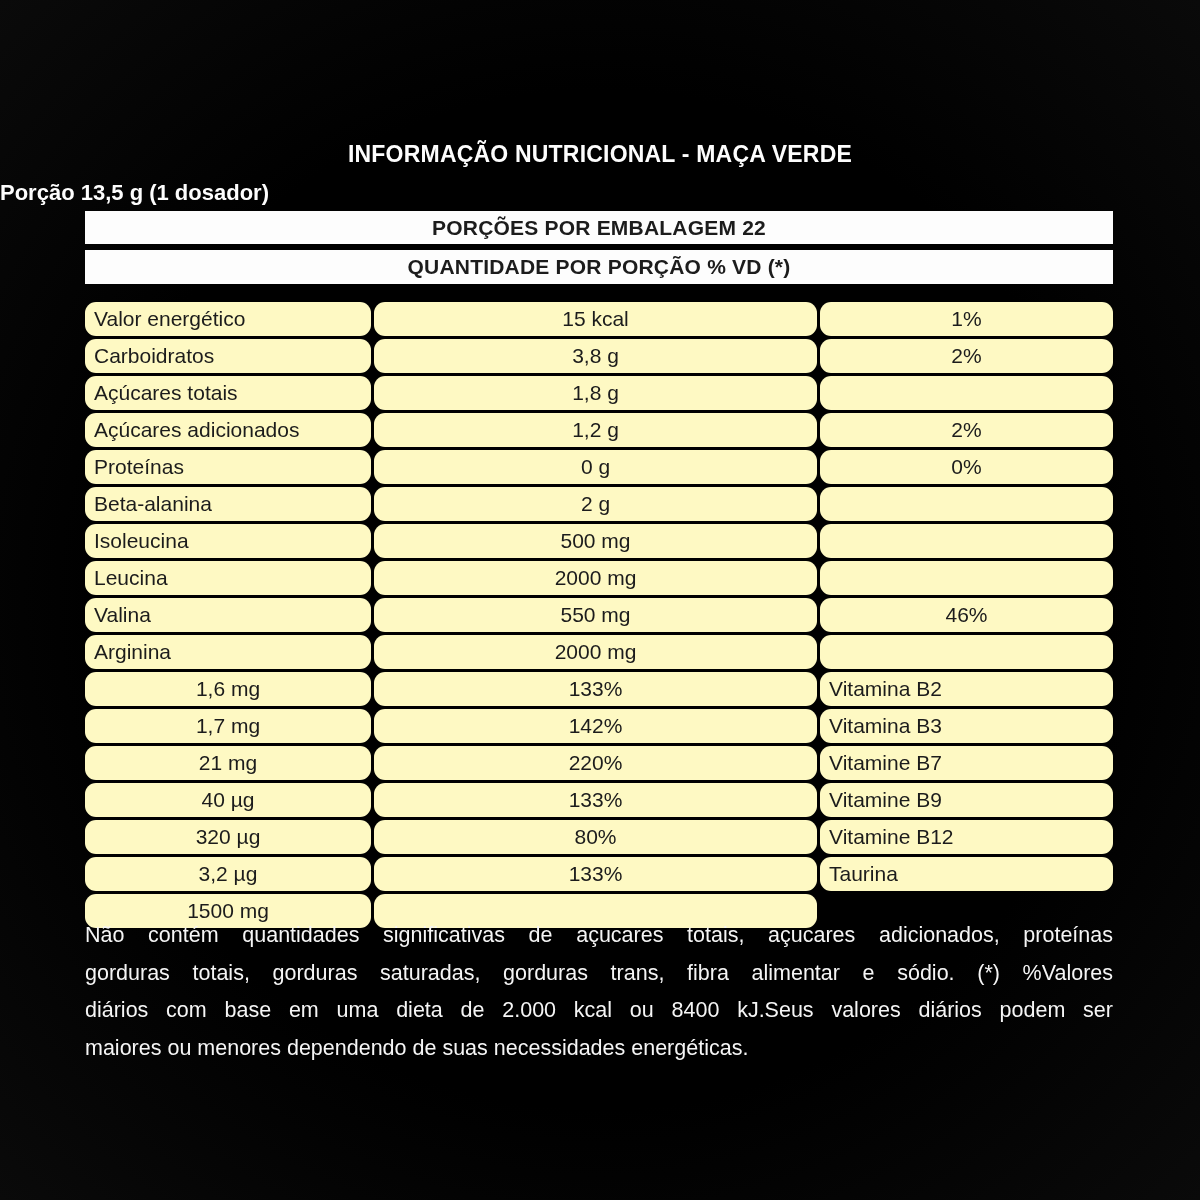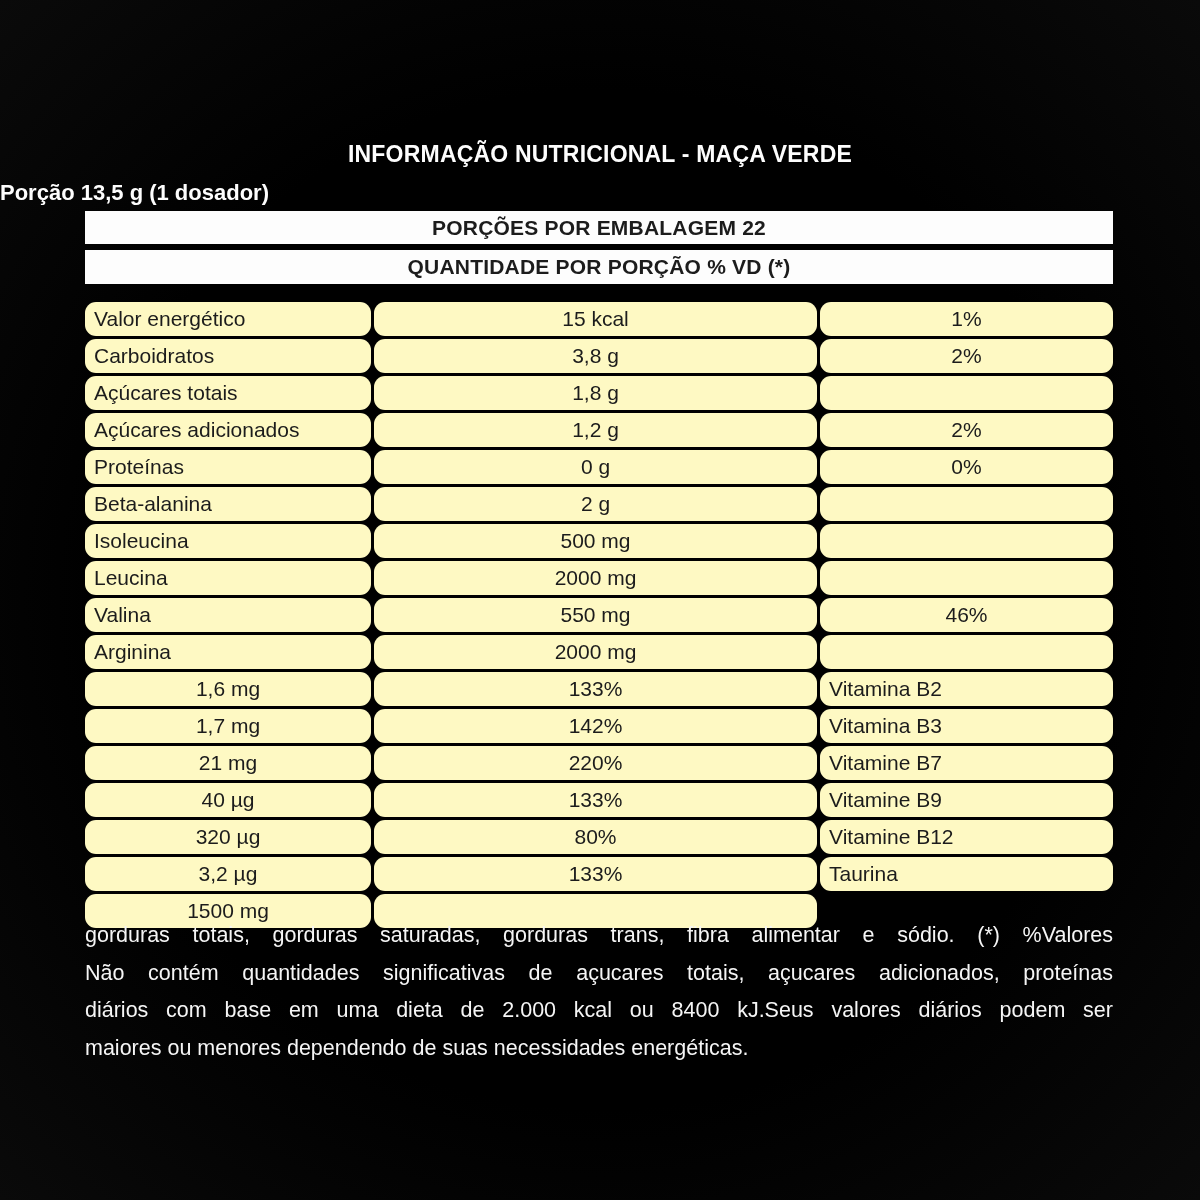--- a/index.html
+++ b/index.html
@@ -171,17 +171,17 @@
     <div class="cell amount">3,2 µg</div>
     <div class="cell dv">133%</div>
 
     <div class="cell name">Taurina</div>
     <div class="cell amount">1500 mg</div>
     <div class="cell dv"></div>
   </div>
 </div>
 
 <div class="footer-note">
+  <div class="footer-line just">Não contém quantidades significativas de açucares totais, açucares adicionados, proteínas</div>
   <div class="footer-line just">gorduras totais, gorduras saturadas, gorduras trans, fibra alimentar e sódio.  (*) %Valores</div>
-  <div class="footer-line just">Não contém quantidades significativas de açucares totais, açucares adicionados, proteínas</div>
   <div class="footer-line just">diários com base em uma dieta de 2.000 kcal ou 8400 kJ.Seus valores diários podem ser</div>
   <div class="footer-line">maiores ou menores dependendo de suas necessidades energéticas.</div>
 </div>
 
 </body></html>

